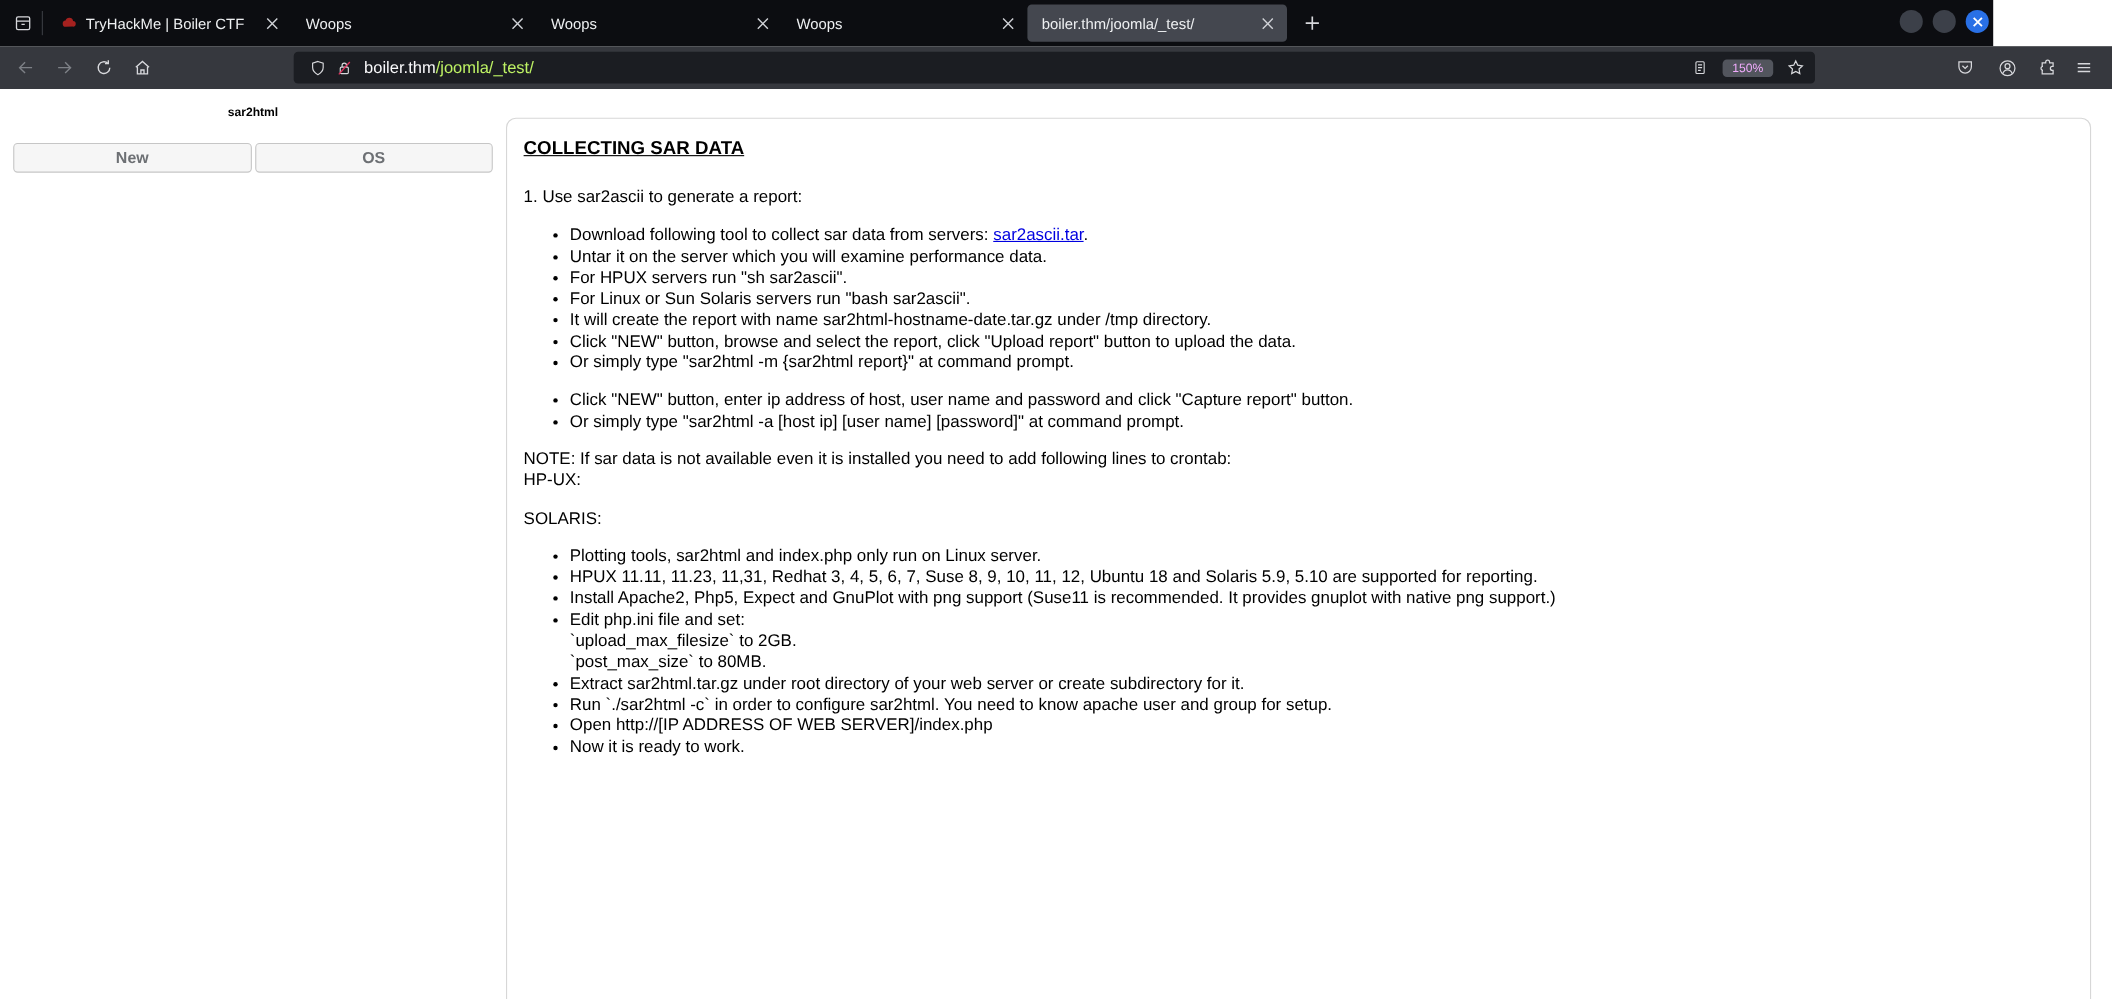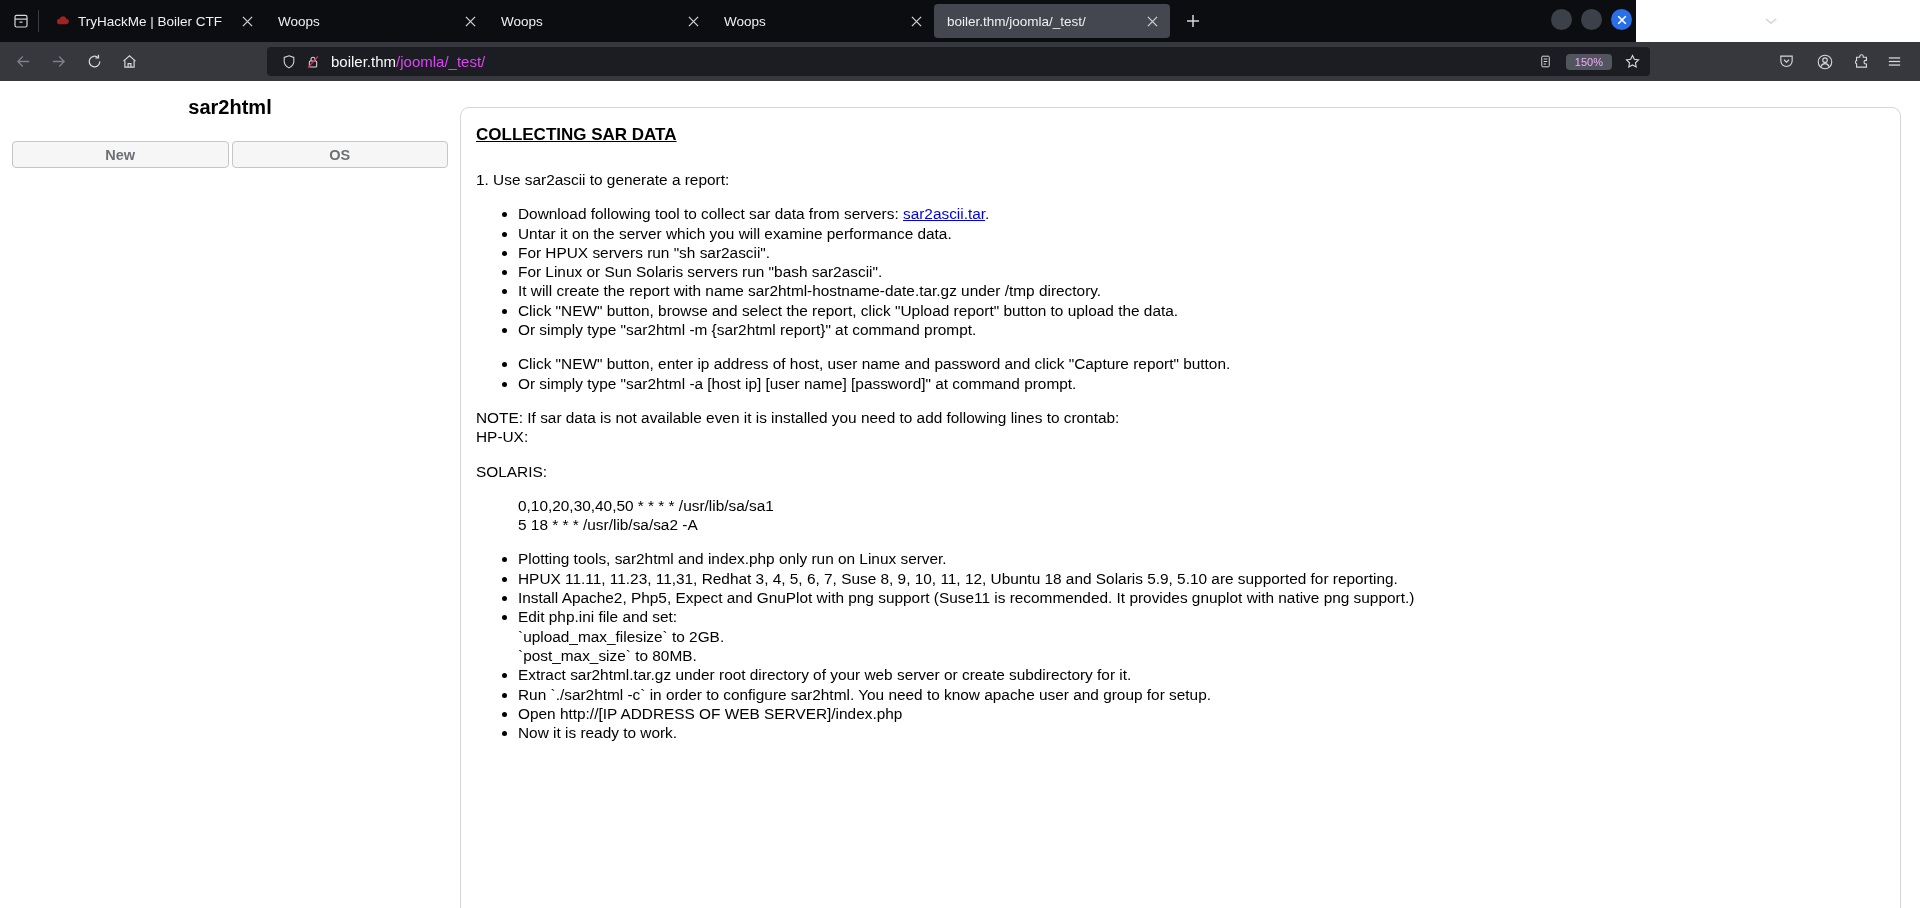--- a/index.html
+++ b/index.html
@@ -1,20 +1,20 @@
 <!DOCTYPE html>
 <html><head>
 <meta charset="utf-8">
 <style>
   * { margin:0; padding:0; box-sizing:border-box; }
   html,body { width:1920px; height:908px; overflow:hidden; background:#ffffff;
               font-family:"Liberation Sans", sans-serif; }
 
   
-  .tabbar { position:absolute; top:0; left:0; width:1636px; height:42px;
+  .tabbar { position:absolute; top:0; left:0; width:1812px; height:42px;
             background:#0c0d11; display:flex; align-items:center; }
   .chrome-btn { display:flex; align-items:center; justify-content:center;
                 color:#d7d8dc; border-radius:4px; cursor:default; }
   .lib-btn { width:30px; height:30px; margin-left:6px; }
   .tab-sep { width:1px; height:22px; background:#3a3c43; margin:0 3px 0 2px; }
   .tabs { display:flex; height:42px; align-items:center; }
   .tab { width:223px; height:34px; display:flex; align-items:center;
          padding:0 8px 0 13px; border-radius:4px; color:#eef0f2; position:relative; }
   .tab.active { width:236px; background:#44474f; }
   .tab .favicon { width:16px; height:16px; margin-right:7px; flex:0 0 auto;
@@ -33,30 +33,30 @@
              background:#36383e; }
   .nav-btn { position:absolute; top:5px; width:29px; height:29px; }
   .nav-btn.dim { color:#7d8086; }
   .urlbar { position:absolute; left:267px; top:5px; width:1383px; height:29px;
             background:#1b1d22; border-radius:4px; display:flex; align-items:center;
             padding:0 6px 0 10px; }
   .urlbar .u-icon { display:flex; align-items:center; justify-content:center;
                     color:#d7d8dc; width:24px; height:24px; }
   .url-text { font-size:15px; margin-left:6px; white-space:nowrap; flex:1 1 auto; }
   .url-host { color:#f9f9fb; }
-  .url-path { color:#d946ef; }
+  .url-path { color:#bef264; }
   .zoom-badge { background:#52555d; color:#f0abfc; font-size:11px; border-radius:4px;
                 padding:2px 9px; margin:0 8px; }
   .tool-right { position:absolute; top:5px; width:29px; height:29px; }
 
   
   .page { position:absolute; top:81px; left:0; width:1920px; height:827px;
           background:#ffffff; color:#000000; }
   .sidebar { position:absolute; left:0; top:0; width:460px; text-align:center; }
-  .sb-title { font-size:20px; font-weight:bold; margin-top:15px; }
+  .sb-title { font-size:11px; font-weight:bold; margin-top:15px; }
   .sb-donate { font-size:14.5px; margin-top:2px; }
   .sb-donate a { color:#0000e0; }
   .sb-buttons { display:flex; gap:3px; padding:0 12px; margin-top:22px; }
   .sb-btn { flex:1 1 50%; height:27px; background:#f6f6f6; border:1px solid #c6c6c6;
             border-radius:4px; color:#6d7074; font-size:14.5px; font-weight:bold;
             display:flex; align-items:center; justify-content:center; cursor:pointer; }
 
   .panel { position:absolute; left:460px; top:26px; width:1441px; height:812px;
            border:1px solid #d7d7d7; border-radius:9px; padding:0 15px; overflow:hidden; }
   .panel, .panel p, .panel li { font-size:15.4px; line-height:19.3px; }
@@ -266,21 +266,20 @@
     </ul>
 
     <ul>
       <li>Click "NEW" button, enter ip address of host, user name and password and click "Capture report" button.</li>
       <li>Or simply type "sar2html -a [host ip] [user name] [password]" at command prompt.</li>
     </ul>
 
     <p><span>NOTE: If sar data is not available even it is installed you need to add following lines to crontab:</span><br><span>HP-UX:</span></p>
 
     <p>SOLARIS:</p>
-    <blockquote><span>0,10,20,30,40,50 * * * * /usr/lib/sa/sa1</span><br><span>5 18 * * * /usr/lib/sa/sa2 -A</span></blockquote>
 
     <ul>
       <li>Plotting tools, sar2html and index.php only run on Linux server.</li>
       <li>HPUX 11.11, 11.23, 11,31, Redhat 3, 4, 5, 6, 7, Suse 8, 9, 10, 11, 12, Ubuntu 18 and Solaris 5.9, 5.10 are supported for reporting.</li>
       <li>Install Apache2, Php5, Expect and GnuPlot with png support (Suse11 is recommended. It provides gnuplot with native png support.)</li>
       <li><span>Edit php.ini file and set:</span><br><span>`upload_max_filesize` to 2GB.</span><br><span>`post_max_size` to 80MB.</span></li>
       <li>Extract sar2html.tar.gz under root directory of your web server or create subdirectory for it.</li>
       <li>Run `./sar2html -c` in order to configure sar2html. You need to know apache user and group for setup.</li>
       <li>Open http://[IP ADDRESS OF WEB SERVER]/index.php</li>
       <li>Now it is ready to work.</li>

